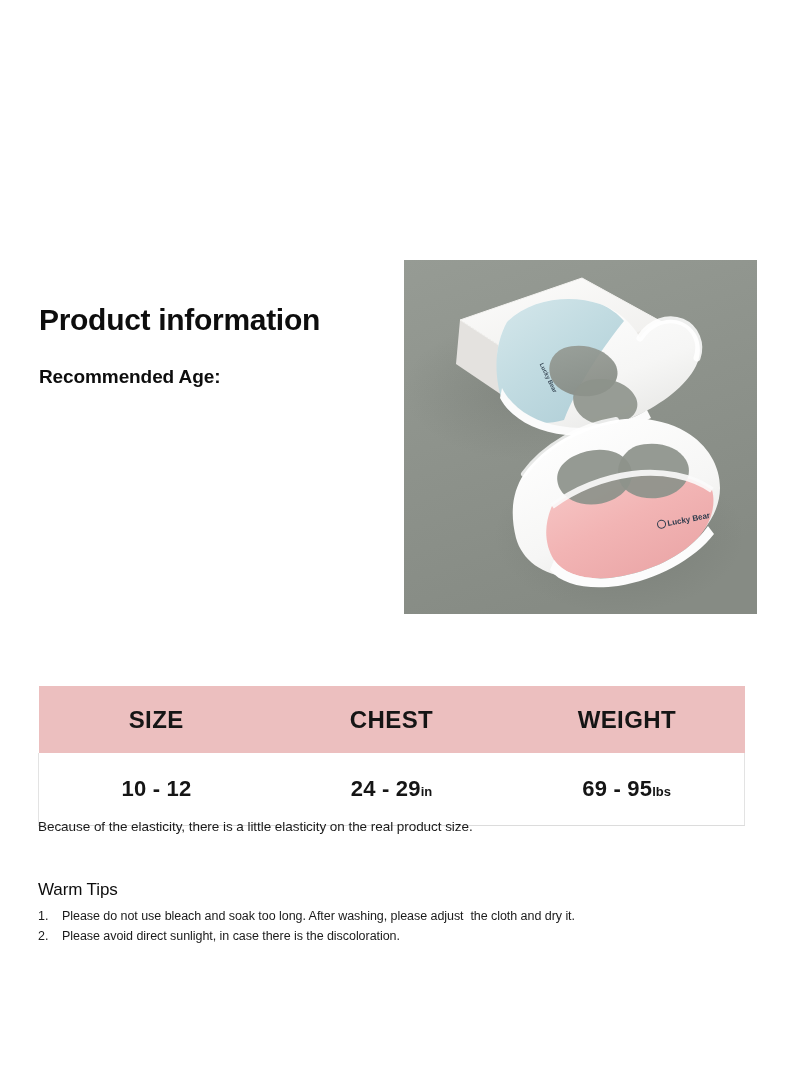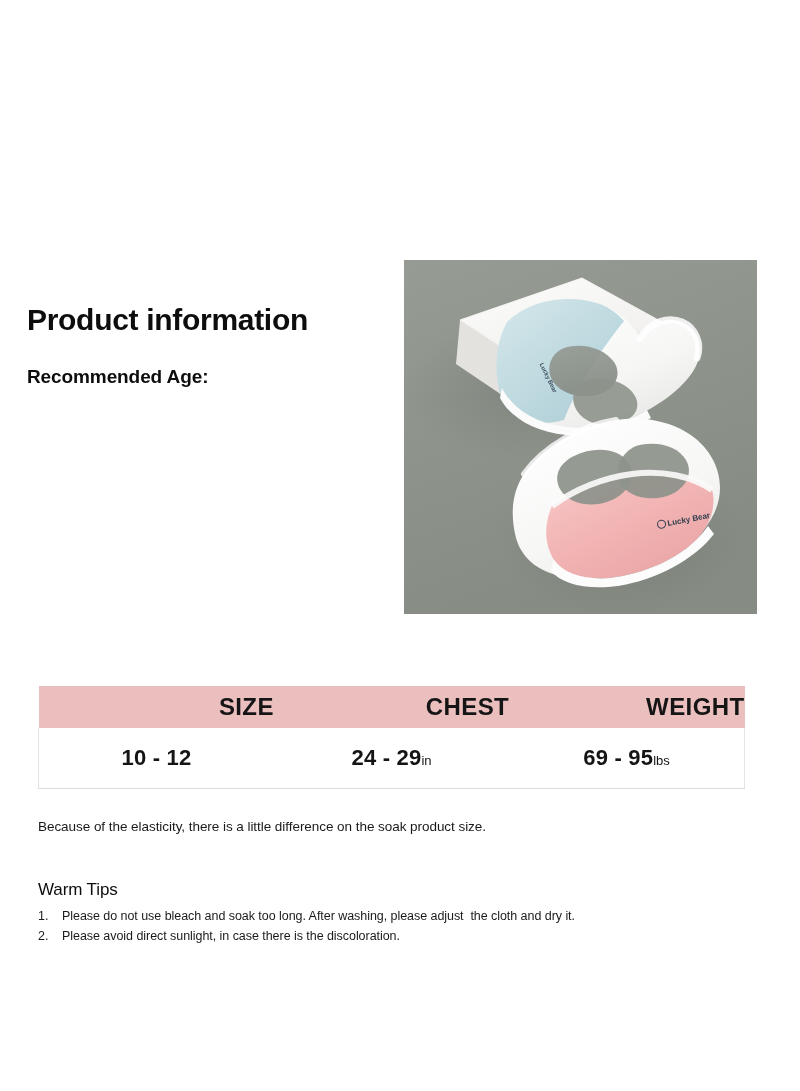--- a/index.html
+++ b/index.html
@@ -14,21 +14,21 @@
   }
 
   
   .photo{
     position:absolute;left:404px;top:260px;width:353px;height:354px;
     overflow:hidden;background:#8e938c;
   }
   .photo svg{display:block;width:100%;height:100%;}
 
   
-  .info{position:absolute;left:27px;top:303px;width:370px;}
+  .info{position:absolute;left:39px;top:303px;width:370px;}
   .info-title{
     font-size:30px;font-weight:bold;letter-spacing:-0.3px;
     line-height:1.16;margin:0 0 26px 0;color:#0d0d0d;
   }
   .field{margin:0 0 26px 0;}
   .field-label{
     font-size:19px;font-weight:bold;line-height:1.35;color:#0d0d0d;
     margin:0 0 2px 0;letter-spacing:-0.1px;
   }
   .field-value{
@@ -37,42 +37,42 @@
   }
 
   
   .size-table{
     position:absolute;left:38px;top:686px;width:707px;
     border-collapse:collapse;table-layout:fixed;
   }
   .size-table th,.size-table td{padding:0;margin:0;}
   .size-table thead tr{background:#ecbfbf;}
   .size-table thead th{
-    height:42px;
+    height:67px;
     font-size:24px;font-weight:bold;
     font-family:"Liberation Sans Narrow","Liberation Sans", sans-serif;
     font-stretch:condensed;
     letter-spacing:0.4px;
-    color:#151515;text-align:right;vertical-align:middle;
+    color:#151515;text-align:center;vertical-align:middle;
   }
   .size-table tbody tr{background:#ffffff;}
   .size-table tbody td{
-    height:60px;
+    height:72px;
     border-left:1px solid #e3e3e3;
     border-right:1px solid #e3e3e3;
     border-bottom:1px solid #dcdcdc;
     font-size:22px;font-weight:bold;
     font-family:"Liberation Sans Narrow","Liberation Sans", sans-serif;
     font-stretch:condensed;
     color:#151515;text-align:center;vertical-align:middle;
     letter-spacing:0.2px;
   }
   .size-table tbody td + td{border-left:none;}
   .size-table tbody td:not(:last-child){border-right:none;}
-  .unit{font-size:13px;font-weight:normal;letter-spacing:0;}
+  .unit{font-size:13px;font-weight:bold;letter-spacing:0;}
 
   
   .table-note{
     position:absolute;left:38px;top:818px;width:700px;
     font-size:13.5px;line-height:1.4;color:#1a1a1a;letter-spacing:-0.05px;
   }
 
   
   .tips{position:absolute;left:38px;top:880px;width:720px;}
   .tips-title{
@@ -218,21 +218,21 @@
   </thead>
   <tbody>
     <tr>
       <td><span>10 - 12</span></td>
       <td><span>24 - 29</span><span class="unit">in</span></td>
       <td><span>69 - 95</span><span class="unit">lbs</span></td>
     </tr>
   </tbody>
 </table>
 
-<div class="table-note">Because of the elasticity, there is a little difference on the soak product size.</div>
+<div class="table-note">Because of the elasticity, there is a little elasticity on the real product size.</div>
 
 <div class="tips">
   <div class="tips-title">Warm Tips</div>
   <ol class="tips-list">
     <li class="tips-item">
       <span class="tips-num">1.</span>
       <span class="tips-text">Please do not use bleach and soak too long. After washing, please adjust  the cloth and dry it.</span>
     </li>
     <li class="tips-item">
       <span class="tips-num">2.</span>

